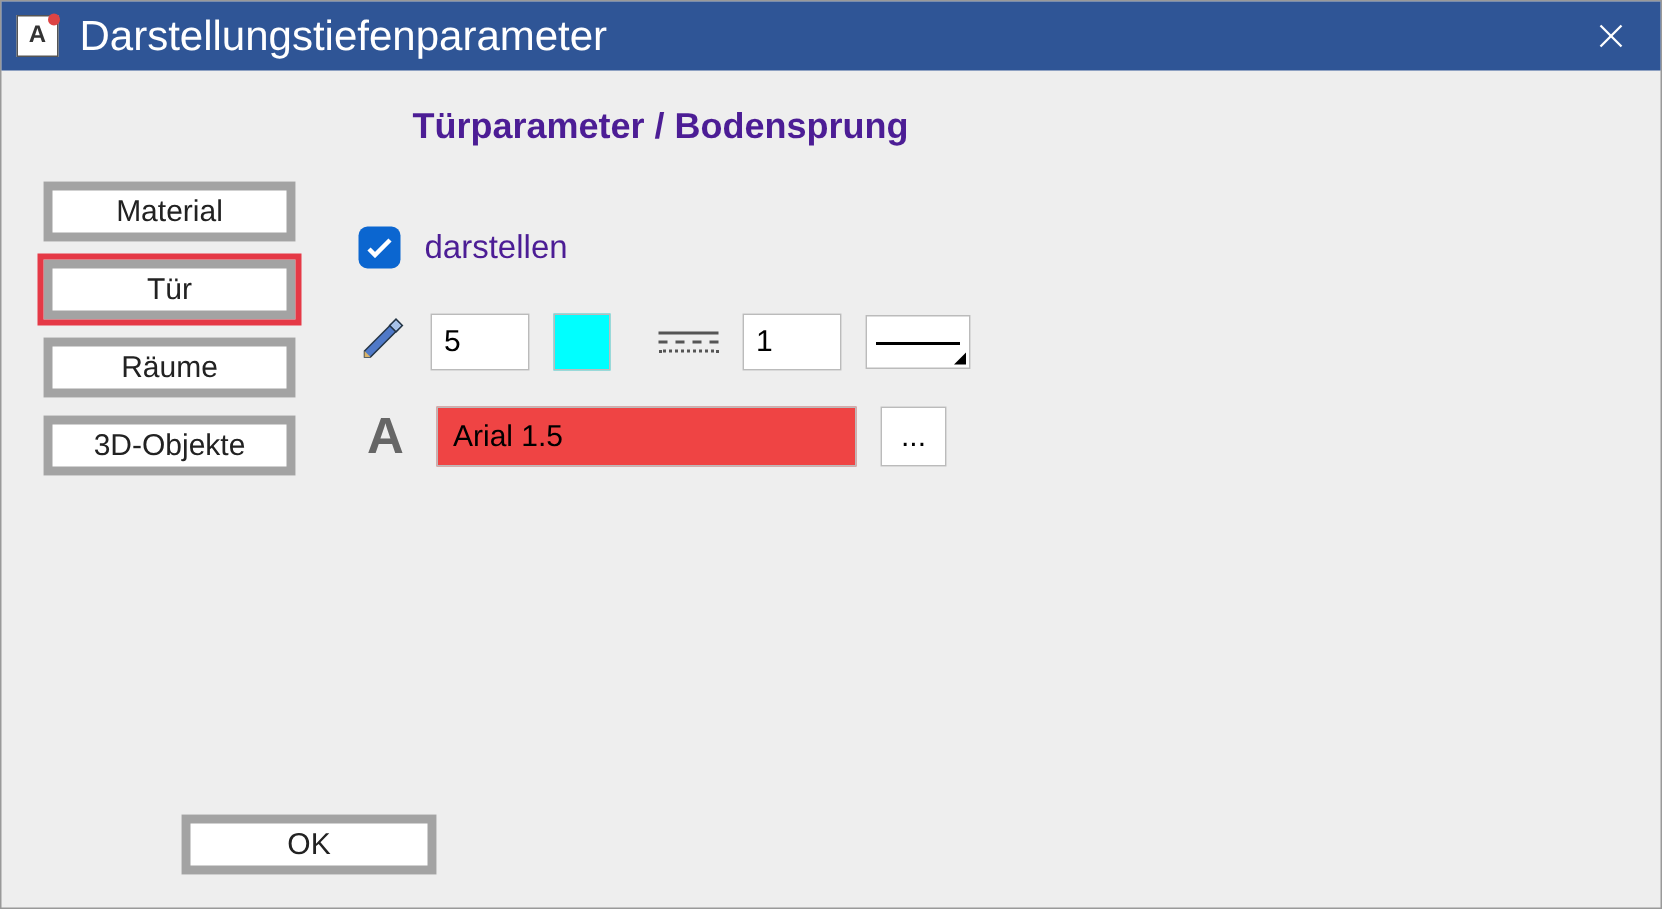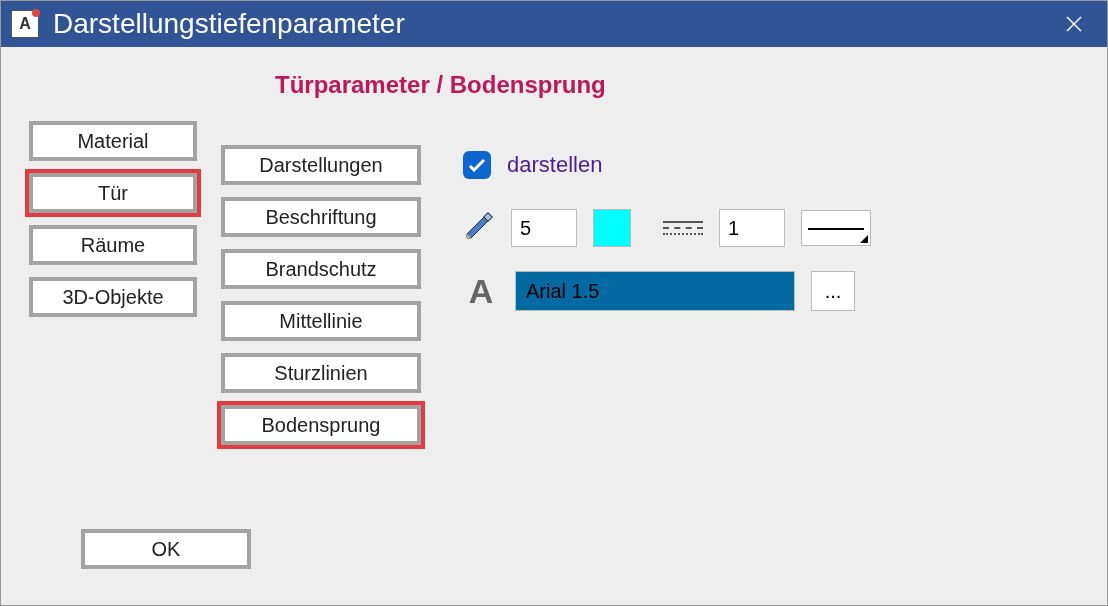--- a/index.html
+++ b/index.html
@@ -65,42 +65,42 @@
   .close-btn svg { stroke: #fff; stroke-width: 1.5; }
 
   .content {
     padding: 18px 28px 0 28px;
     height: calc(100% - 46px);
     position: relative;
   }
   .heading {
     font-size: 24px;
     font-weight: 700;
-    color: #be185d;
+    color: #4c1d95;
     margin: 6px 0 22px 246px;
   }
 
   .columns {
     display: flex;
     gap: 24px;
     align-items: flex-start;
   }
 
   .col-left, .col-mid {
     display: flex;
     flex-direction: column;
     gap: 12px;
   }
   .col-left { width: 168px; }
   .col-mid  { width: 200px; margin-top: 24px; }
 
   .nav-btn {
     height: 40px;
     background: #fff;
-    border: 4px solid #a3a3a3;
+    border: 6px solid #a3a3a3;
     font-size: 20px;
     color: #222;
     display: flex;
     align-items: center;
     justify-content: center;
     cursor: pointer;
   }
   .highlighted {
     outline: 4px solid #e53946;
     outline-offset: 0;
@@ -190,41 +190,41 @@
     font-weight: 700;
     color: #666;
     width: 36px;
     text-align: center;
   }
 
   .font-input {
     width: 280px;
     height: 40px;
     border: 1px solid #bbb;
-    background: #0369a1;
+    background: #ef4444;
     font-size: 20px;
     padding: 0 10px;
   }
   .dots-btn {
     width: 44px;
     height: 40px;
     border: 1px solid #bbb;
     background: #fff;
     font-size: 20px;
     cursor: pointer;
   }
 
   .footer {
     position: absolute;
-    bottom: 36px;
+    bottom: 22px;
     left: 0;
     width: 100%;
     display: flex;
     gap: 230px;
-    padding-left: 80px;
+    padding-left: 120px;
   }
   .footer .nav-btn { width: 170px; height: 40px; }
 </style>
 </head>
 <body>
 
 <div class="window">
   <div class="titlebar">
     <div class="app-icon">
       <span>A</span>
@@ -240,28 +240,20 @@
 
   <div class="content">
     <div class="heading">Türparameter / Bodensprung</div>
 
     <div class="columns">
       <div class="col-left" id="col-left">
           <div class="nav-btn">Material</div>
           <div class="nav-btn highlighted">Tür</div>
           <div class="nav-btn">Räume</div>
           <div class="nav-btn">3D-Objekte</div>
-        </div>
-      <div class="col-mid" id="col-mid">
-          <div class="nav-btn">Darstellungen</div>
-          <div class="nav-btn">Beschriftung</div>
-          <div class="nav-btn">Brandschutz</div>
-          <div class="nav-btn">Mittellinie</div>
-          <div class="nav-btn">Sturzlinien</div>
-          <div class="nav-btn highlighted">Bodensprung</div>
         </div>
 
       <div class="settings">
 
         <div class="row first">
           <div class="checkbox">
             <svg width="18" height="14" viewBox="0 0 18 14">
               <polyline points="2,8 6,12 16,2"></polyline>
             </svg>
           </div>

